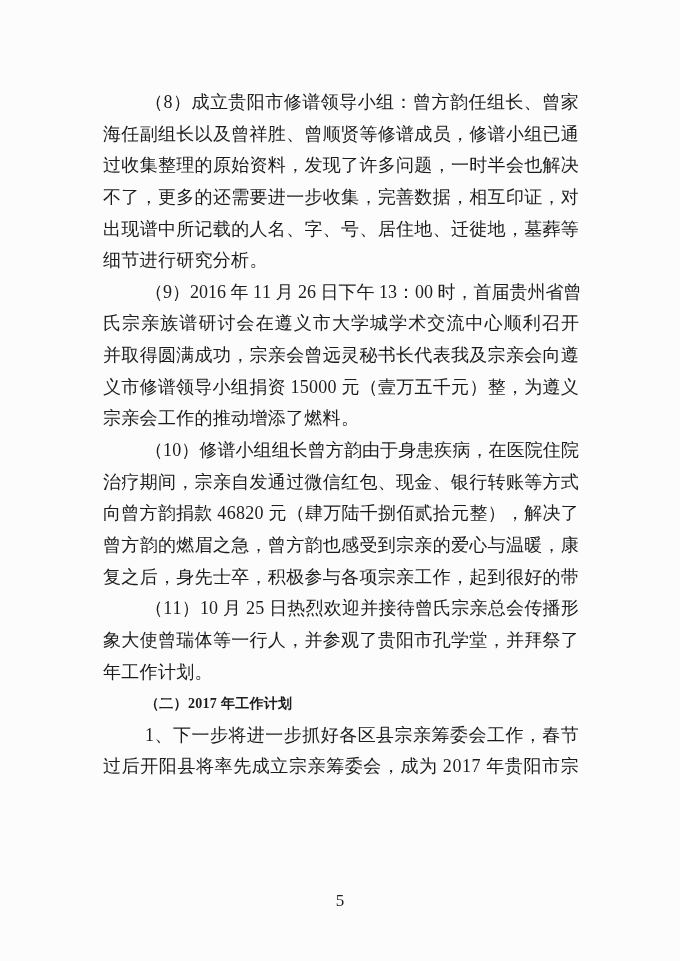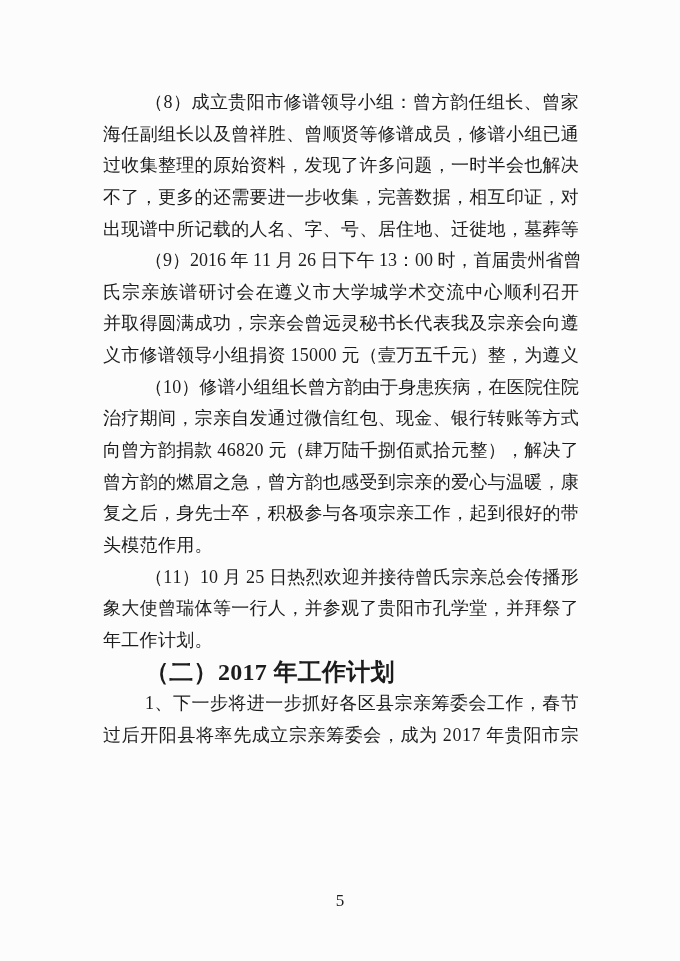--- a/index.html
+++ b/index.html
@@ -42,21 +42,21 @@
   }
   .line.justify.indent {
     width: 434px;
   }
   .ch {
     white-space: pre;
     flex: 0 0 auto;
   }
   .paragraph.heading .line {
     font-weight: bold;
-    font-size: 24px;
+    font-size: 14px;
   }
   .page-number {
     position: absolute;
     top: 889px;
     left: 0;
     width: 680px;
     text-align: center;
     font-size: 17px;
     line-height: 24px;
     color: #1c1c1c;
@@ -199,20 +199,21 @@
           <span class="ch">地</span>
           <span class="ch">、</span>
           <span class="ch">迁</span>
           <span class="ch">徙</span>
           <span class="ch">地</span>
           <span class="ch">，</span>
           <span class="ch">墓</span>
           <span class="ch">葬</span>
           <span class="ch">等</span>
         </div>
+        <div class="line">细节进行研究分析。</div>
       </div>
       <div class="paragraph body">
         <div class="line justify indent">
           <span class="ch">（</span>
           <span class="ch">9</span>
           <span class="ch">）</span>
           <span class="ch">2</span>
           <span class="ch">0</span>
           <span class="ch">1</span>
           <span class="ch">6</span>
@@ -326,20 +327,21 @@
           <span class="ch">五</span>
           <span class="ch">千</span>
           <span class="ch">元</span>
           <span class="ch">）</span>
           <span class="ch">整</span>
           <span class="ch">，</span>
           <span class="ch">为</span>
           <span class="ch">遵</span>
           <span class="ch">义</span>
         </div>
+        <div class="line">宗亲会工作的推动增添了燃料。</div>
       </div>
       <div class="paragraph body">
         <div class="line justify indent">
           <span class="ch">（</span>
           <span class="ch">1</span>
           <span class="ch">0</span>
           <span class="ch">）</span>
           <span class="ch">修</span>
           <span class="ch">谱</span>
           <span class="ch">小</span>
@@ -471,21 +473,20 @@
           <span class="ch">工</span>
           <span class="ch">作</span>
           <span class="ch">，</span>
           <span class="ch">起</span>
           <span class="ch">到</span>
           <span class="ch">很</span>
           <span class="ch">好</span>
           <span class="ch">的</span>
           <span class="ch">带</span>
         </div>
-        <div class="line">头模范作用。</div>
       </div>
       <div class="paragraph body">
         <div class="line justify indent">
           <span class="ch">（</span>
           <span class="ch">1</span>
           <span class="ch">1</span>
           <span class="ch">）</span>
           <span class="ch">1</span>
           <span class="ch">0</span>
           <span class="ch"> </span>

